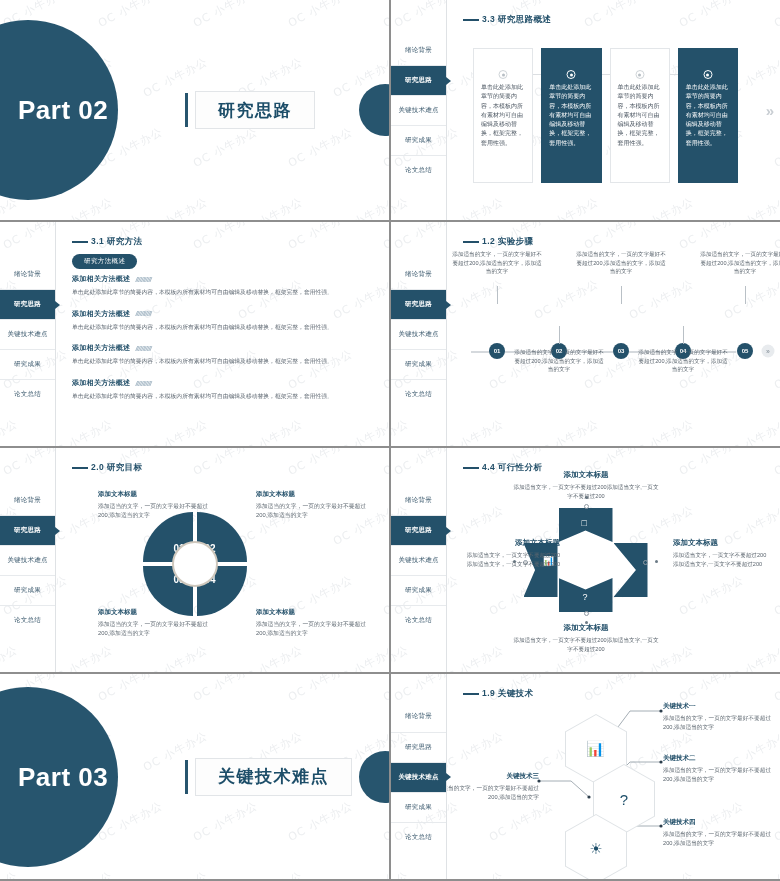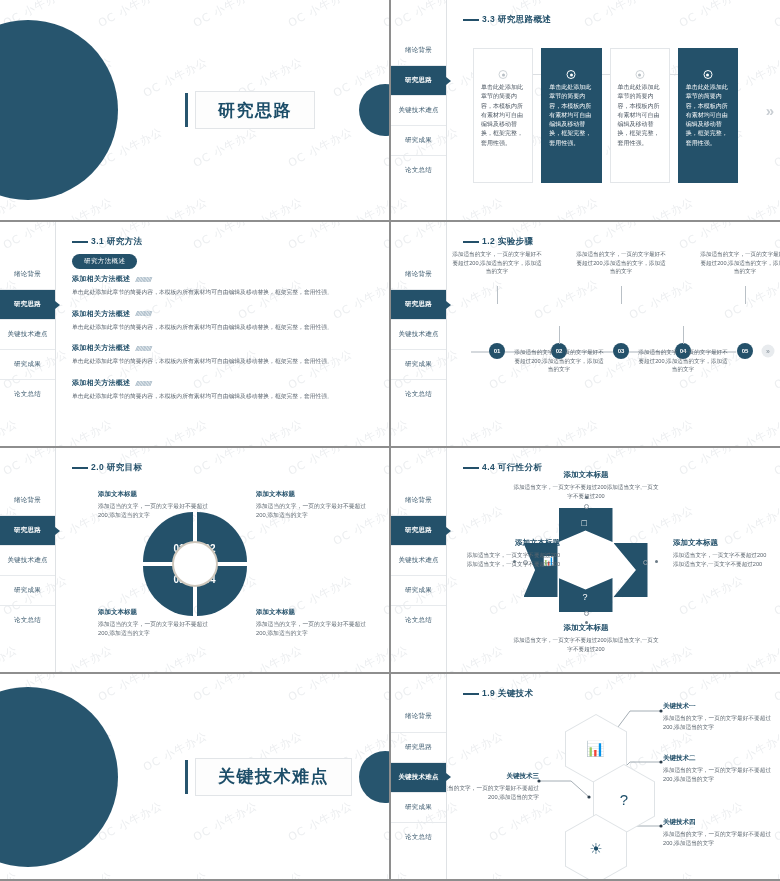--- a/index.html
+++ b/index.html
@@ -244,20 +244,21 @@
         <span style="left: 285px; top: 140px;">OC 小牛办公</span>
         <span style="left: 380px; top: 140px;">OC 小牛办公</span>
         <span style="left: -50px; top: 210px;">OC 小牛办公</span>
         <span style="left: 45px; top: 210px;">OC 小牛办公</span>
         <span style="left: 140px; top: 210px;">OC 小牛办公</span>
         <span style="left: 235px; top: 210px;">OC 小牛办公</span>
         <span style="left: 330px; top: 210px;">OC 小牛办公</span>
       </div>
     <div class="cover-circle"></div>
     <div class="cover-circle-r"></div>
+    <div class="cover-part">Part 02</div>
     <div class="cover-titlebox">
       <div class="cover-bar"></div>
       <div class="cover-title-plate">
         <span>研究思路</span>
       </div>
     </div>
   </div>
 
   <div class="slide">
     <div class="wm">
@@ -602,20 +603,21 @@
         <span style="left: 285px; top: 140px;">OC 小牛办公</span>
         <span style="left: 380px; top: 140px;">OC 小牛办公</span>
         <span style="left: -50px; top: 210px;">OC 小牛办公</span>
         <span style="left: 45px; top: 210px;">OC 小牛办公</span>
         <span style="left: 140px; top: 210px;">OC 小牛办公</span>
         <span style="left: 235px; top: 210px;">OC 小牛办公</span>
         <span style="left: 330px; top: 210px;">OC 小牛办公</span>
       </div>
     <div class="cover-circle"></div>
     <div class="cover-circle-r"></div>
+    <div class="cover-part">Part 03</div>
     <div class="cover-titlebox">
       <div class="cover-bar"></div>
       <div class="cover-title-plate">
         <span>关键技术难点</span>
       </div>
     </div>
   </div>
 
   <div class="slide">
     <div class="wm">

